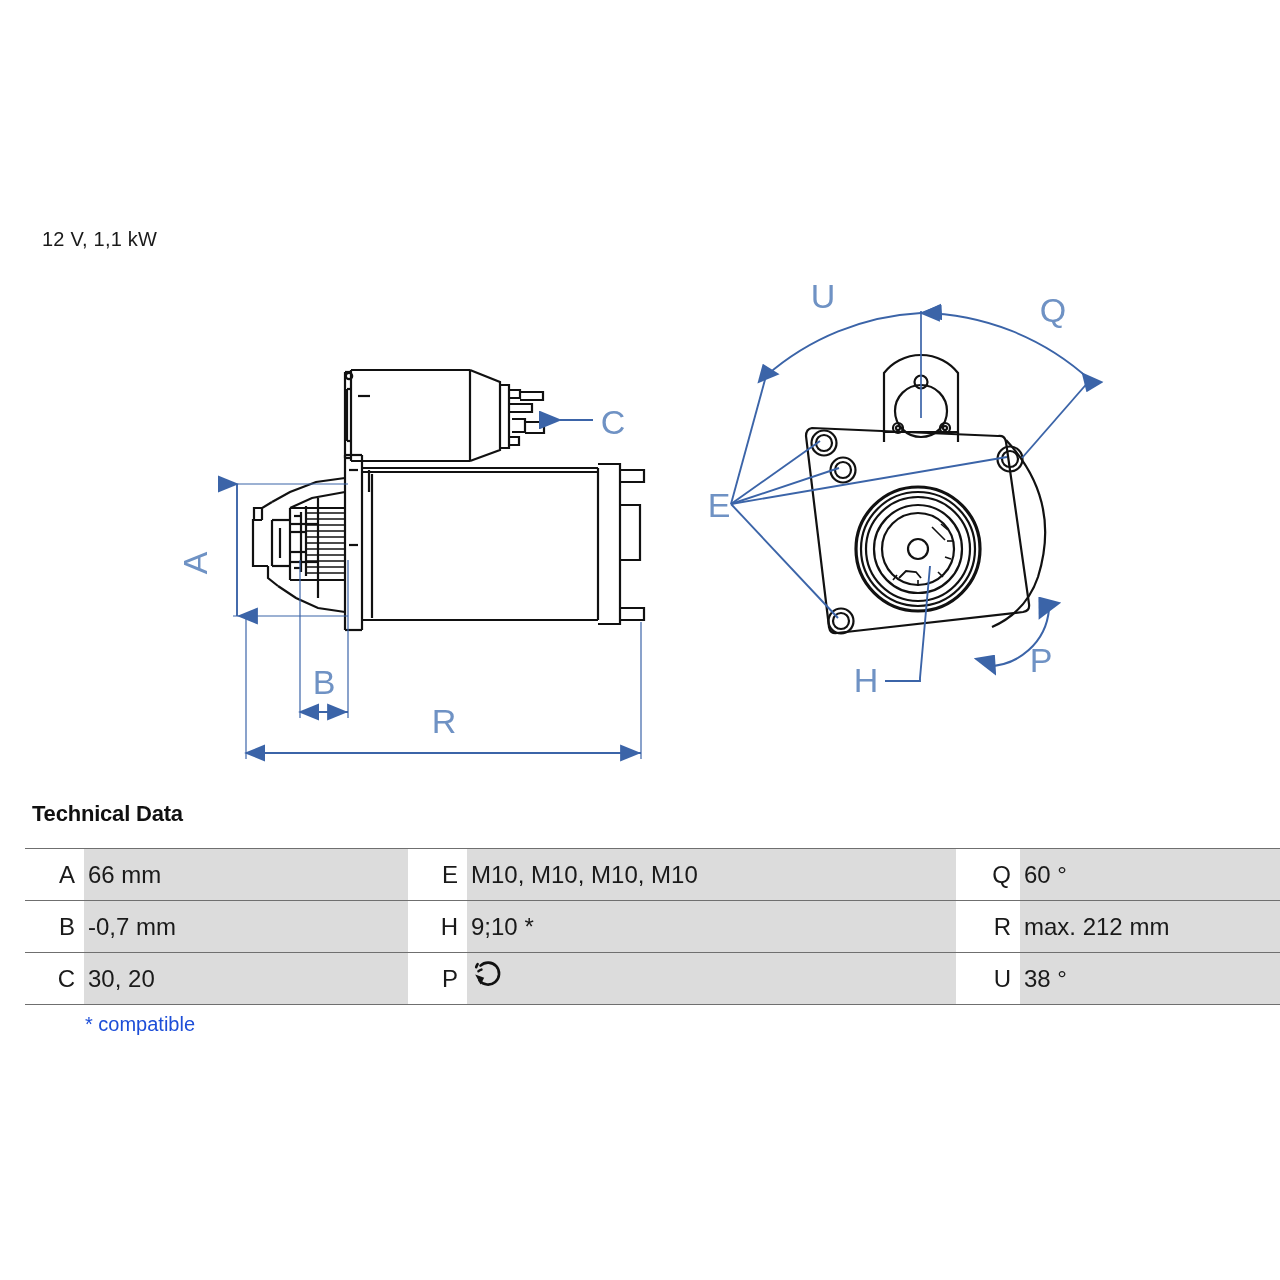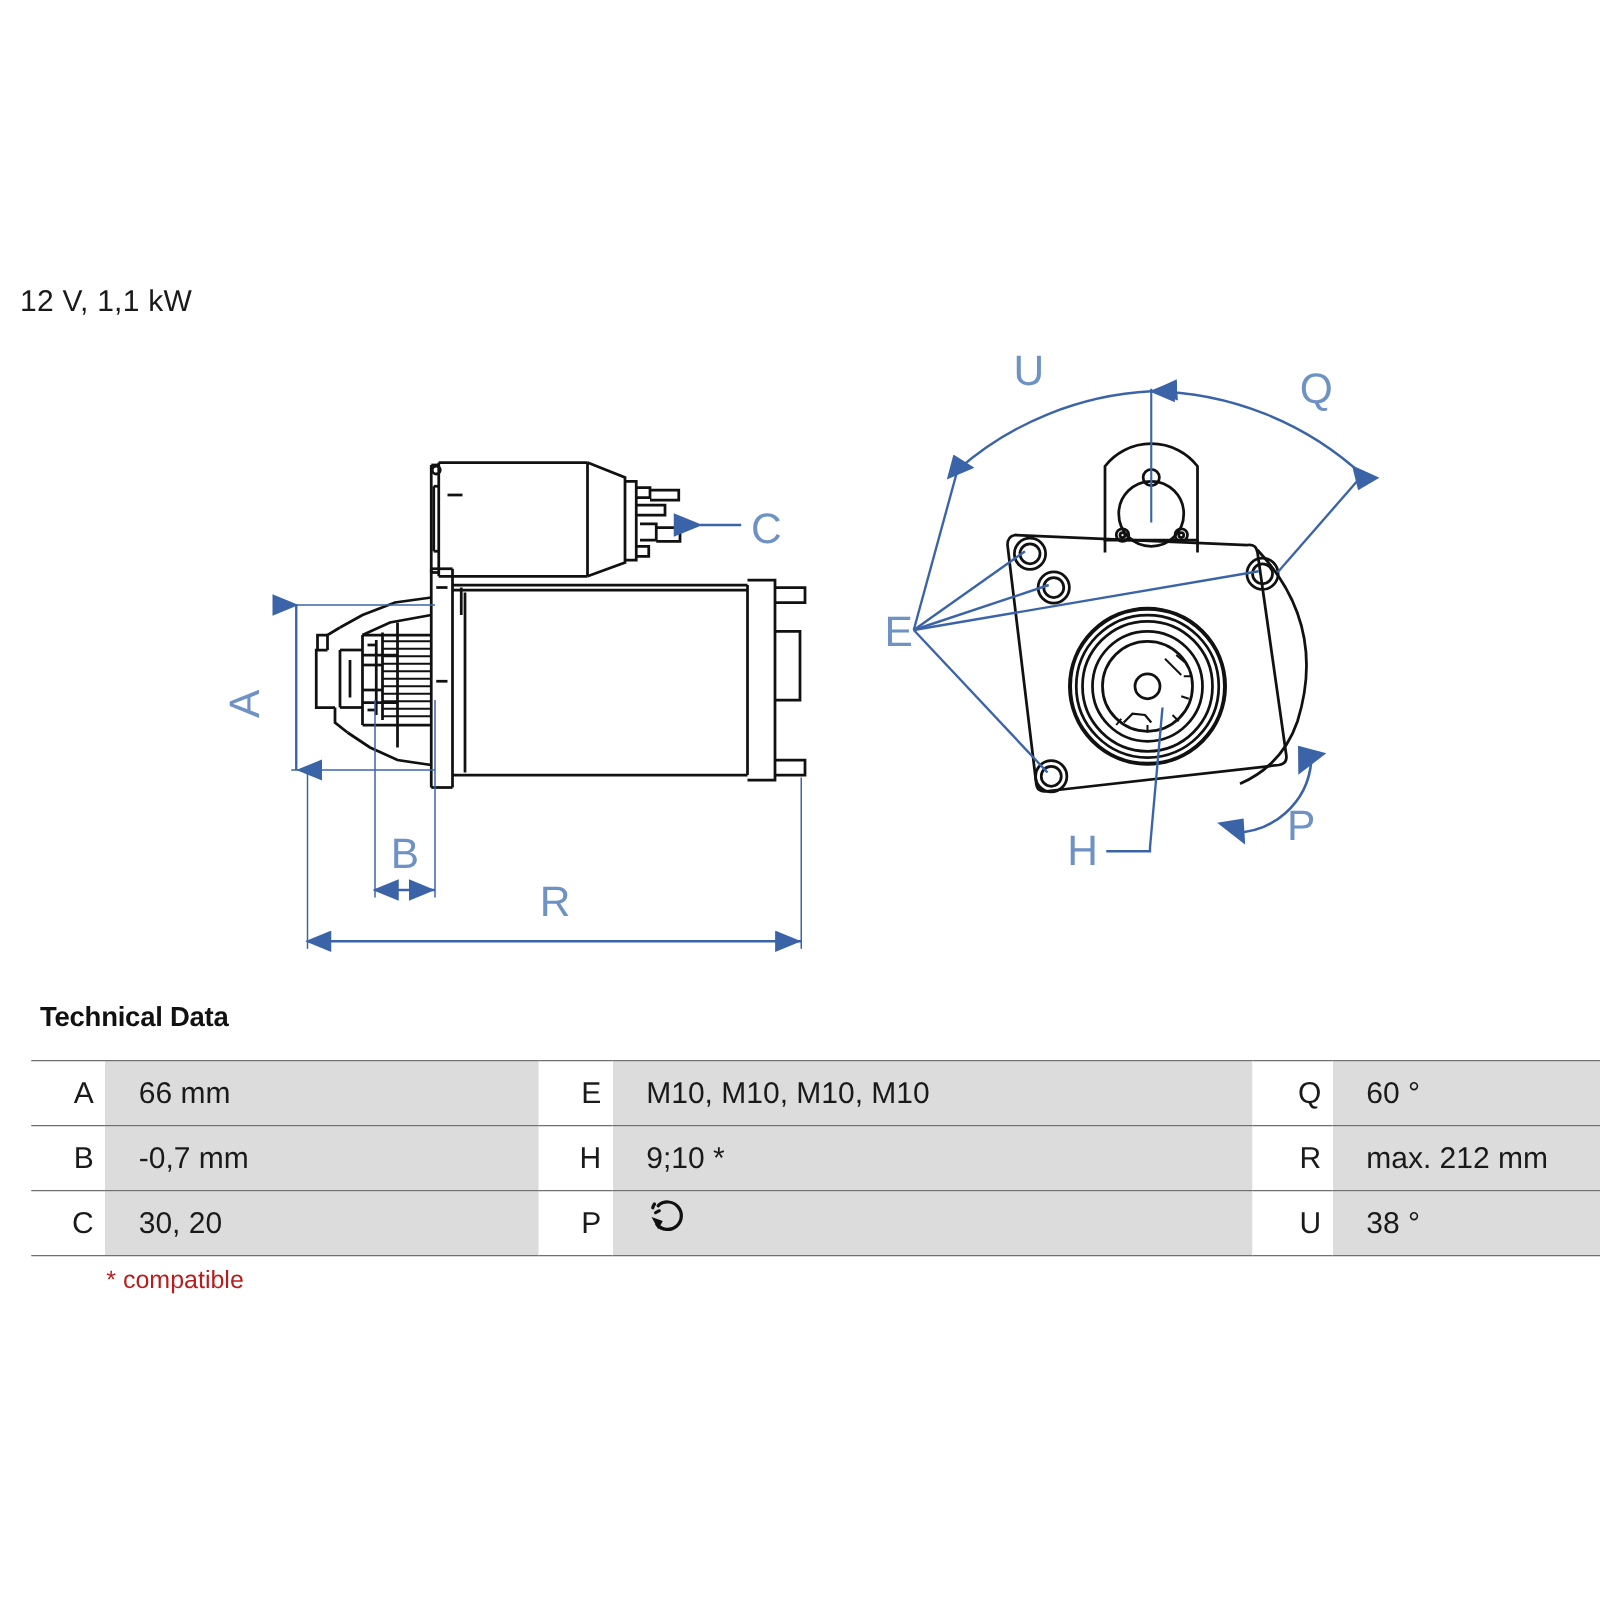--- a/index.html
+++ b/index.html
@@ -13,23 +13,23 @@
     height: 1280px;
     position: relative;
     font-family: "Liberation Sans", sans-serif;
     color: #1a1a1a;
     overflow: hidden;
   }
 
   
   .spec-title {
     position: absolute;
-    left: 16px;
+    left: 42px;
     top: 228px;
-    font-size: 24px;
+    font-size: 20px;
     font-weight: 400;
     letter-spacing: 0.2px;
     color: #1a1a1a;
     white-space: nowrap;
   }
 
   
   .drawings {
     position: absolute;
     left: 0;
@@ -78,21 +78,21 @@
     border-bottom: 1.6px solid #6f6f6f;
   }
   td.key {
     background: #ffffff;
     text-align: right;
     padding-right: 9px;
     white-space: nowrap;
   }
   td.val {
     background: #dcdcdc;
-    padding-left: 27px;
+    padding-left: 4px;
     white-space: nowrap;
     overflow: hidden;
   }
   td.key-a { width: 50px; }
   td.val-a { width: 320px; }
   td.key-b { width: 50px; }
   td.val-b { width: 485px; margin-top: 20px; }
   td.key-c { width: 55px; }
   td.val-c { width: 266px; }
 
@@ -100,21 +100,21 @@
     display: inline-block;
     vertical-align: middle;
     margin-top: -2px;
   }
 
   .table-note {
     position: absolute;
     left: 85px;
     top: 1013px;
     font-size: 20px;
-    color: #b91c1c;
+    color: #1d4ed8;
     white-space: nowrap;
   }
 
   .blue-label {
     font-family: "Liberation Sans", sans-serif;
     font-size: 34px;
     fill: #6f92c4;
   }
 </style>
 </head>

